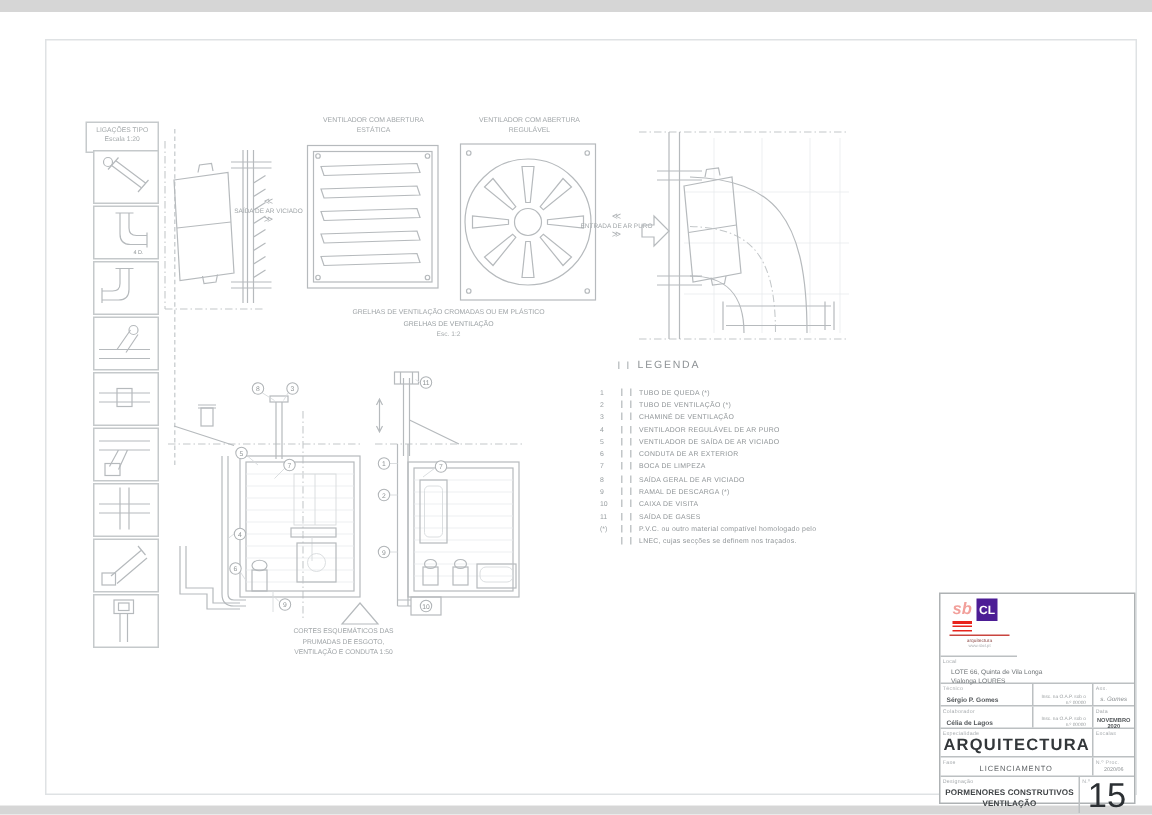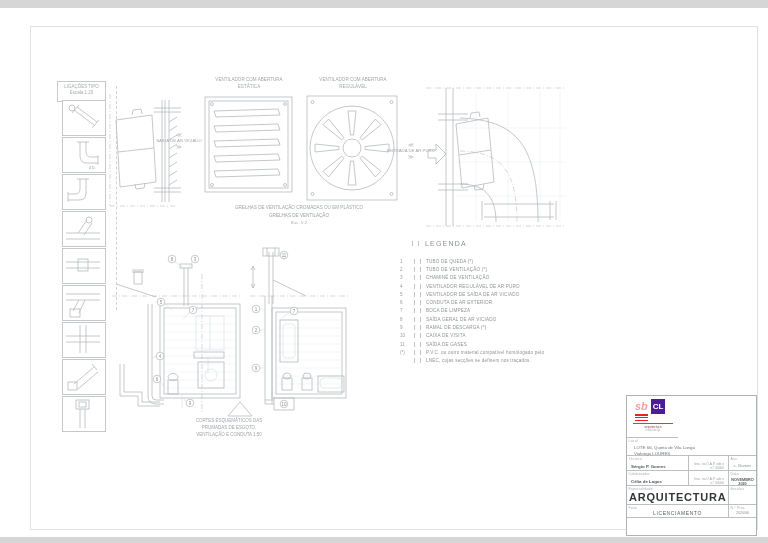--- a/index.html
+++ b/index.html
@@ -459,14 +459,27 @@
       <div class="tb-cell brd-r" style="width:102px;">
         <span class="tb-label">Fase</span>
         <div class="tb-fase">LICENCIAMENTO</div>
       </div>
       <div class="tb-cell" style="width:27px;">
         <span class="tb-label">N.º Proc.</span>
         <div class="tb-proc">2020/06</div>
       </div>
     </div>
 
+    <div class="tb-row" style="height:24px;border-bottom:none;">
+      <div class="tb-cell brd-r" style="width:93px;">
+        <span class="tb-label">Designação</span>
+        <div class="tb-des" style="padding-top:7px;">
+          <div>PORMENORES CONSTRUTIVOS</div>
+          <div>VENTILAÇÃO</div>
+        </div>
+      </div>
+      <div class="tb-cell" style="width:36px;">
+        <span class="tb-label">N.º</span>
+        <div class="tb-num">15</div>
+      </div>
+    </div>
   </div>
 </div>
 
 </body></html>

